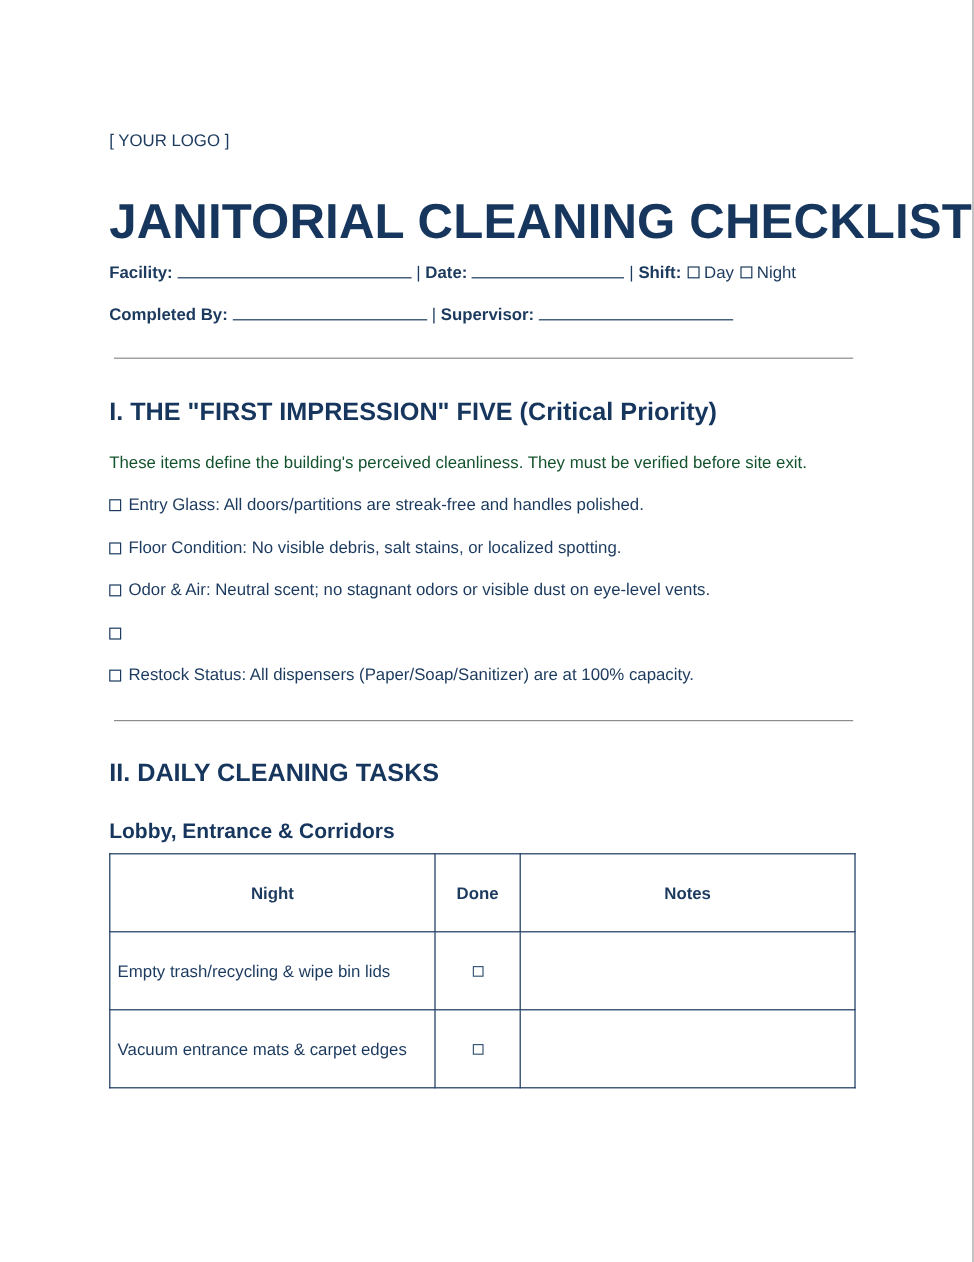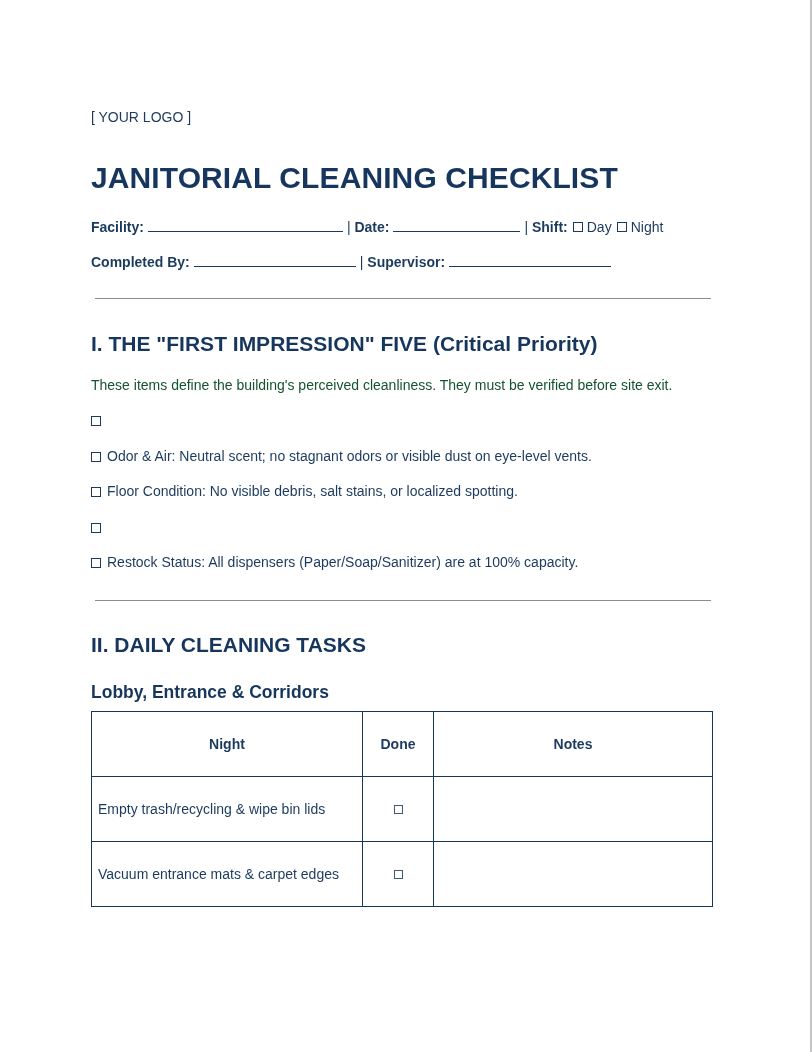--- a/index.html
+++ b/index.html
@@ -43,21 +43,21 @@
       left: 0;
       font-size: 14px;
       color: #1b3a5e;
       white-space: nowrap;
     }
     .doc-title {
       position: absolute;
       top: 161px;
       left: 0;
       margin: 0;
-      font-size: 30px;
+      font-size: 41px;
       font-weight: bold;
       color: #17365d;
       white-space: nowrap;
       letter-spacing: 0.1px;
     }
     .meta-line {
       position: absolute;
       left: 0;
       font-size: 14px;
       color: #1b3a5e;
@@ -195,28 +195,29 @@
 
     <div class="hr h1"></div>
 
     <h2 class="section-title s1">I. THE "FIRST IMPRESSION" FIVE (Critical Priority)</h2>
 
     <p class="intro" style="margin:0">These items define the building's perceived cleanliness. They must be verified before site exit.</p>
 
     <ul class="checklist">
       <li>
         <span class="cbox"></span>
+        <span>Entry Glass: All doors/partitions are streak-free and handles polished.</span>
+      </li>
+      <li>
+        <span class="cbox"></span>
+        <span>Floor Condition: No visible debris, salt stains, or localized spotting.</span>
       </li>
       <li>
         <span class="cbox"></span>
         <span>Odor &amp; Air: Neutral scent; no stagnant odors or visible dust on eye-level vents.</span>
-      </li>
-      <li>
-        <span class="cbox"></span>
-        <span>Floor Condition: No visible debris, salt stains, or localized spotting.</span>
       </li>
       <li>
         <span class="cbox"></span>
       </li>
       <li>
         <span class="cbox"></span>
         <span>Restock Status: All dispensers (Paper/Soap/Sanitizer) are at 100% capacity.</span>
       </li>
     </ul>
 

